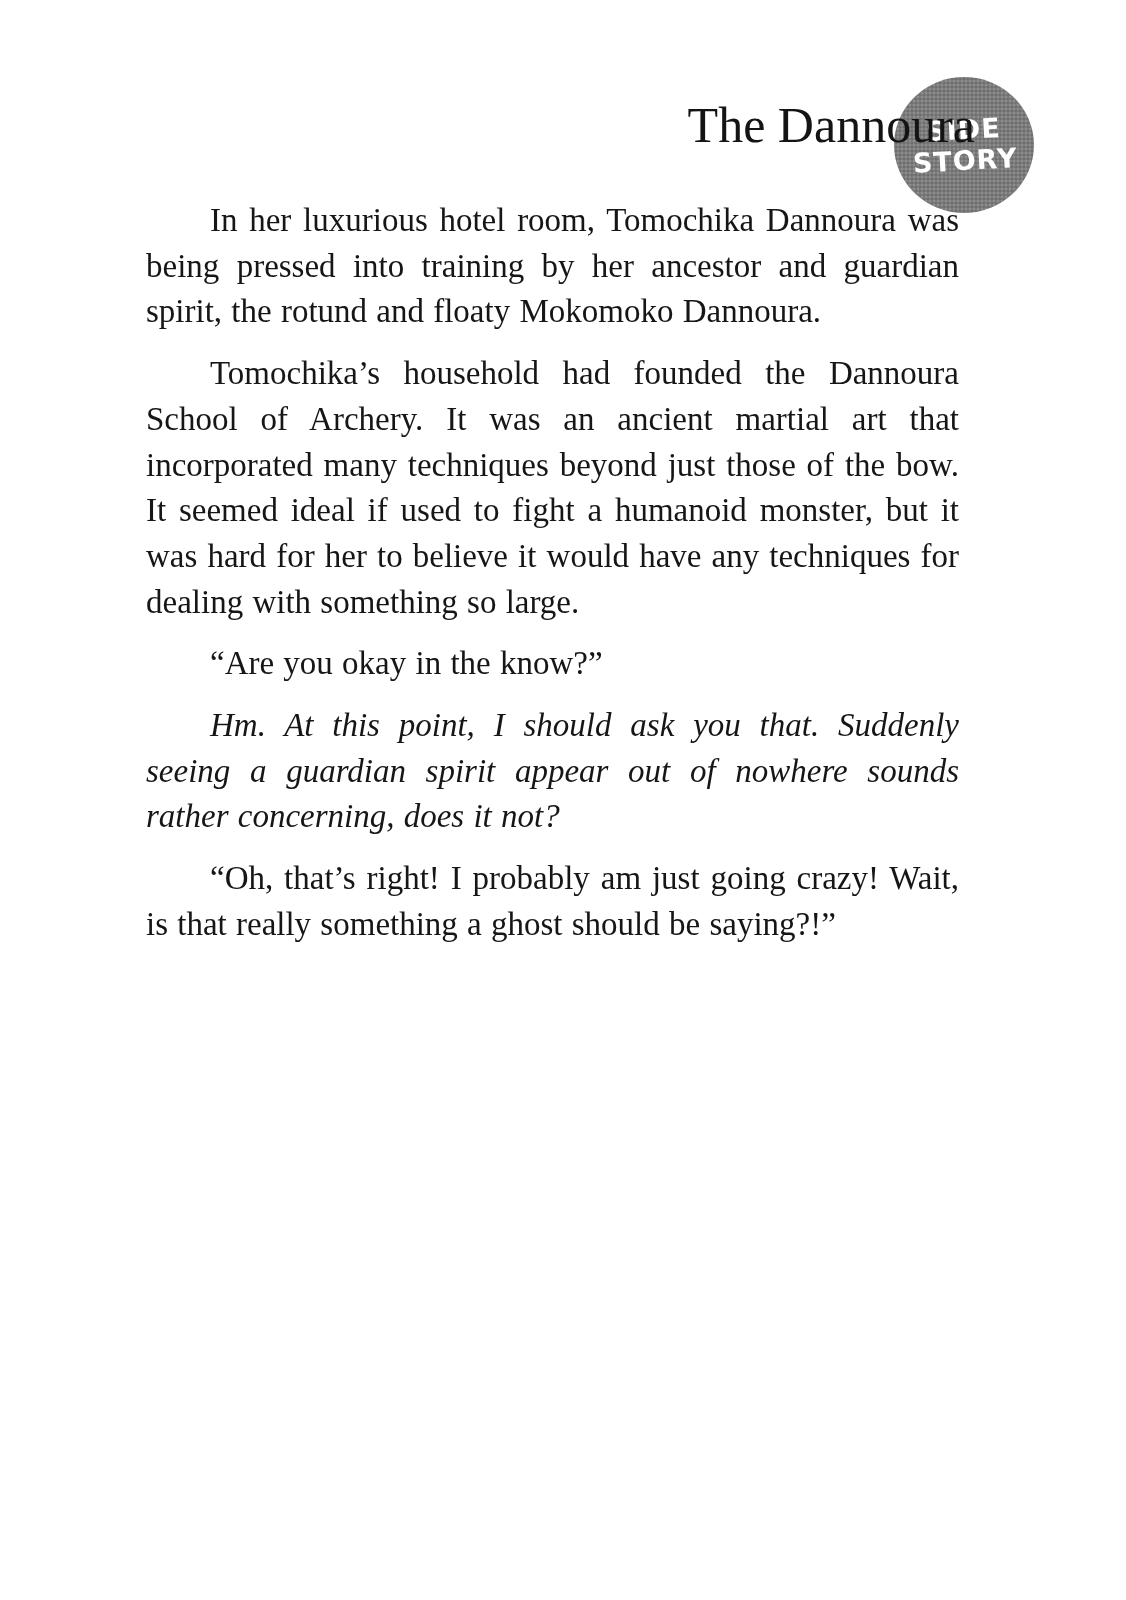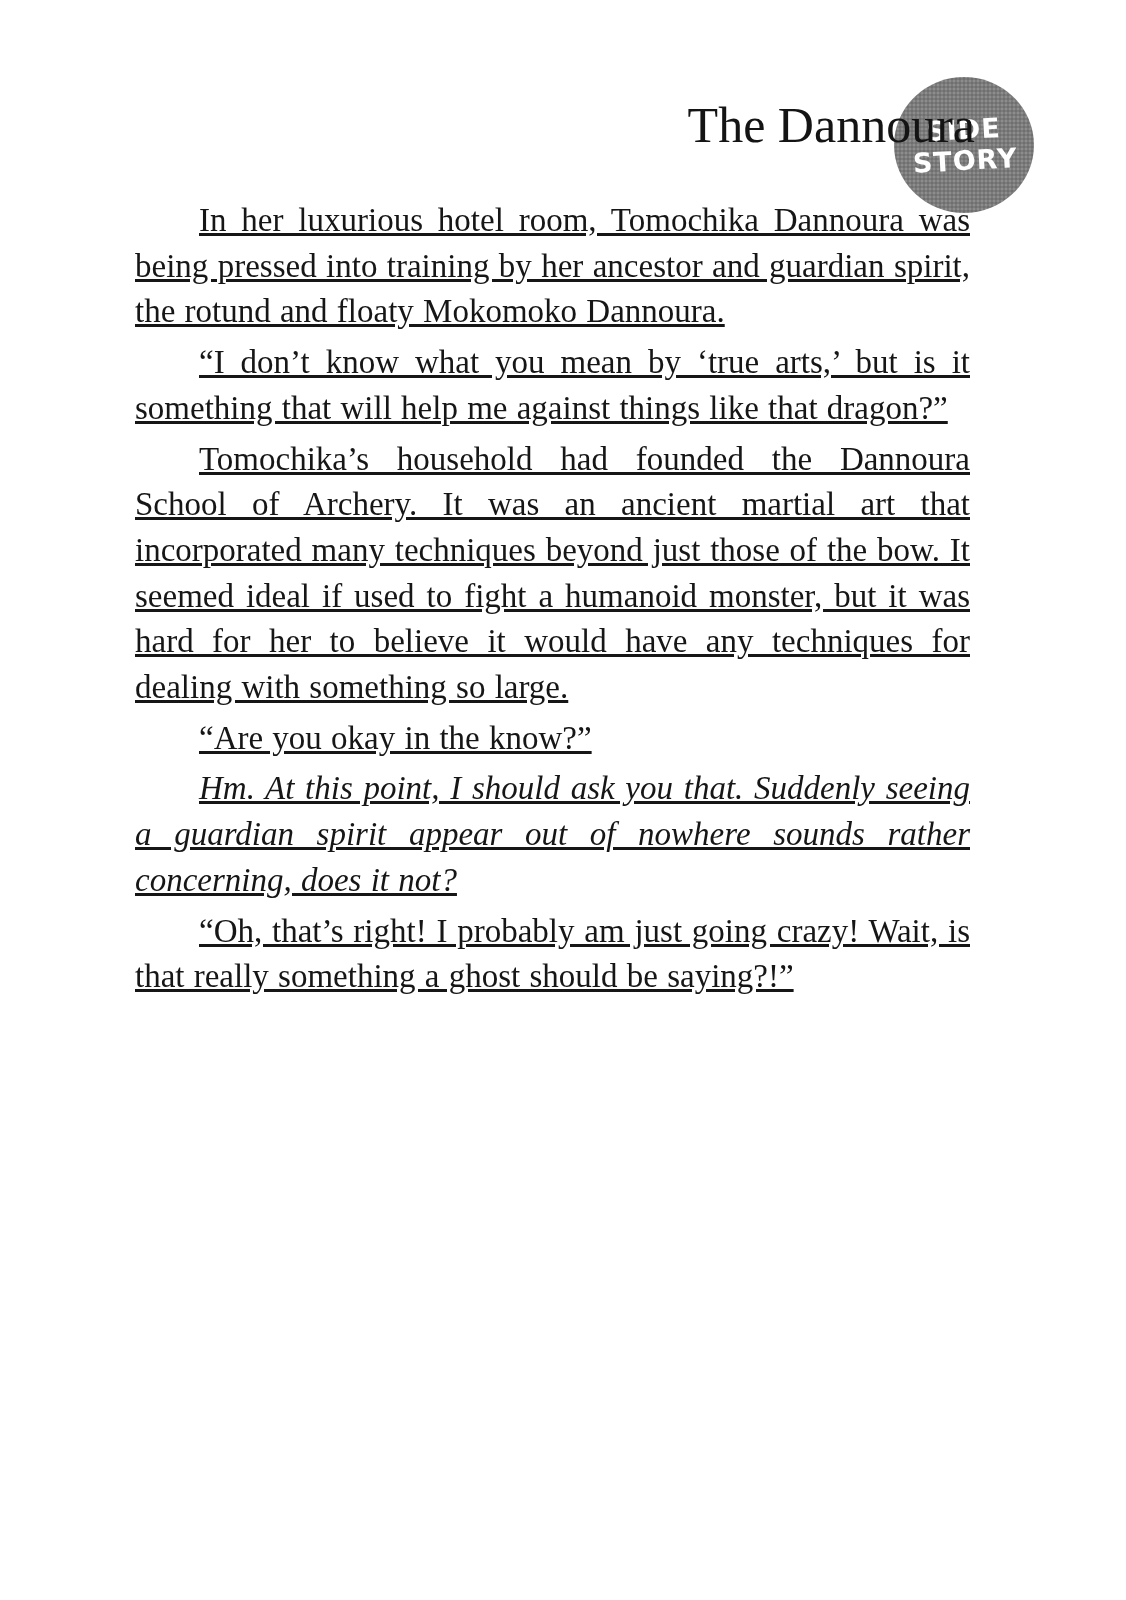--- a/index.html
+++ b/index.html
@@ -26,28 +26,27 @@
     margin: 0 0 44px 0;
     padding-top: 96px;
     text-align: right;
     font-weight: 400;
     font-size: 50px;
     line-height: 58px;
     color: #141414;
   }
   .title-line { display: block; }
   .para {
-    margin: 5px;
+    margin: 16px;
     font-size: 33px;
     line-height: 45.7px;
     text-align: justify;
     text-indent: 64px;
     word-spacing: 1px;
     hyphens: none;
-    text-decoration: underline;
   }
   .para.italic { font-style: italic; }
   .badge {
     position: absolute;
     left: 894px;
     top: 77px;
     width: 140px;
     height: 136px;
     border-radius: 50%;
     background-color: #7b7b7b;
@@ -84,20 +83,19 @@
       <span>STORY</span>
     </div>
   </div>
 
   <div class="content">
     <h1 class="title">
       <span class="title-line">The Dannoura</span>
     </h1>
 
     <p class="para">In her luxurious hotel room, Tomochika Dannoura was being pressed into training by her ancestor and guardian spirit, the rotund and floaty Mokomoko Dannoura.</p>
-    <p class="para">“I don’t know what you mean by ‘true arts,’ but is it something that will help me against things like that dragon?”</p>
     <p class="para">Tomochika’s household had founded the Dannoura School of Archery. It was an ancient martial art that incorporated many techniques beyond just those of the bow. It seemed ideal if used to fight a humanoid monster, but it was hard for her to believe it would have any techniques for dealing with something so large.</p>
     <p class="para">“Are you okay in the know?”</p>
     <p class="para italic">Hm. At this point, I should ask you that. Suddenly seeing a guardian spirit appear out of nowhere sounds rather concerning, does it not?</p>
     <p class="para">“Oh, that’s right! I probably am just going crazy! Wait, is that really something a ghost should be saying?!”</p>
   </div>
 
 </div>
 
 </body></html>

